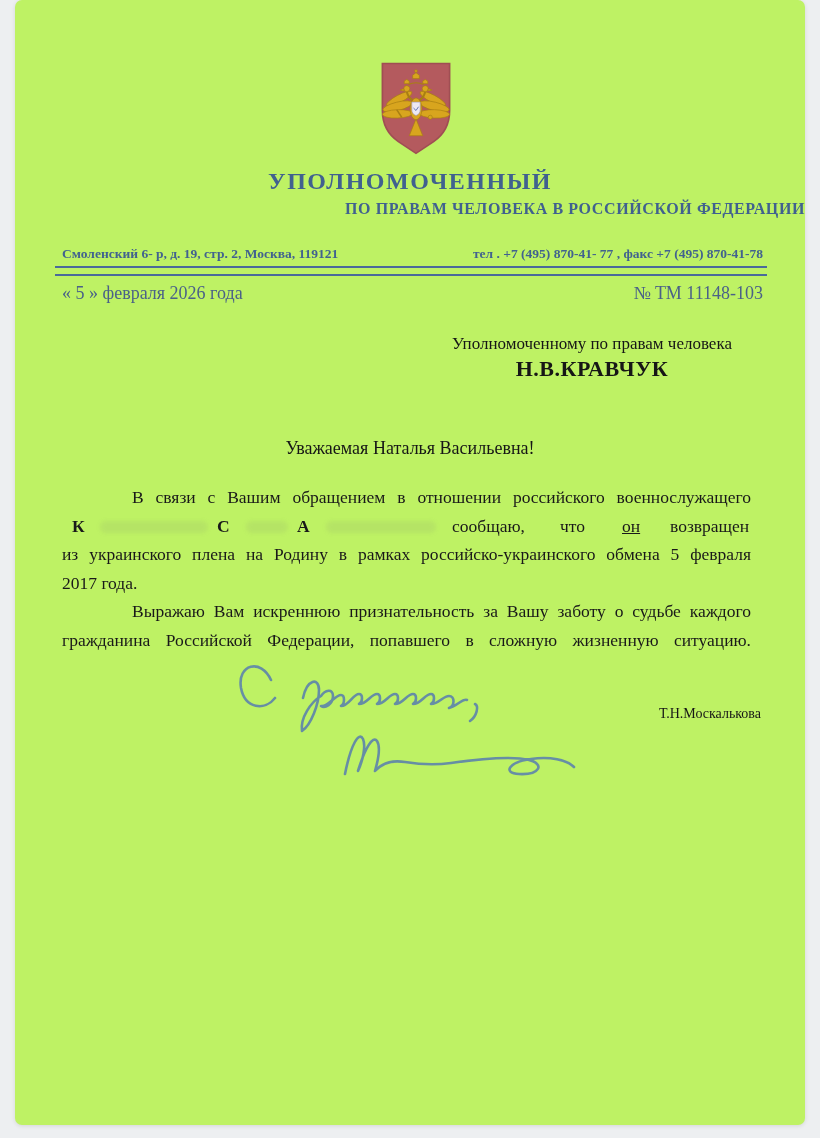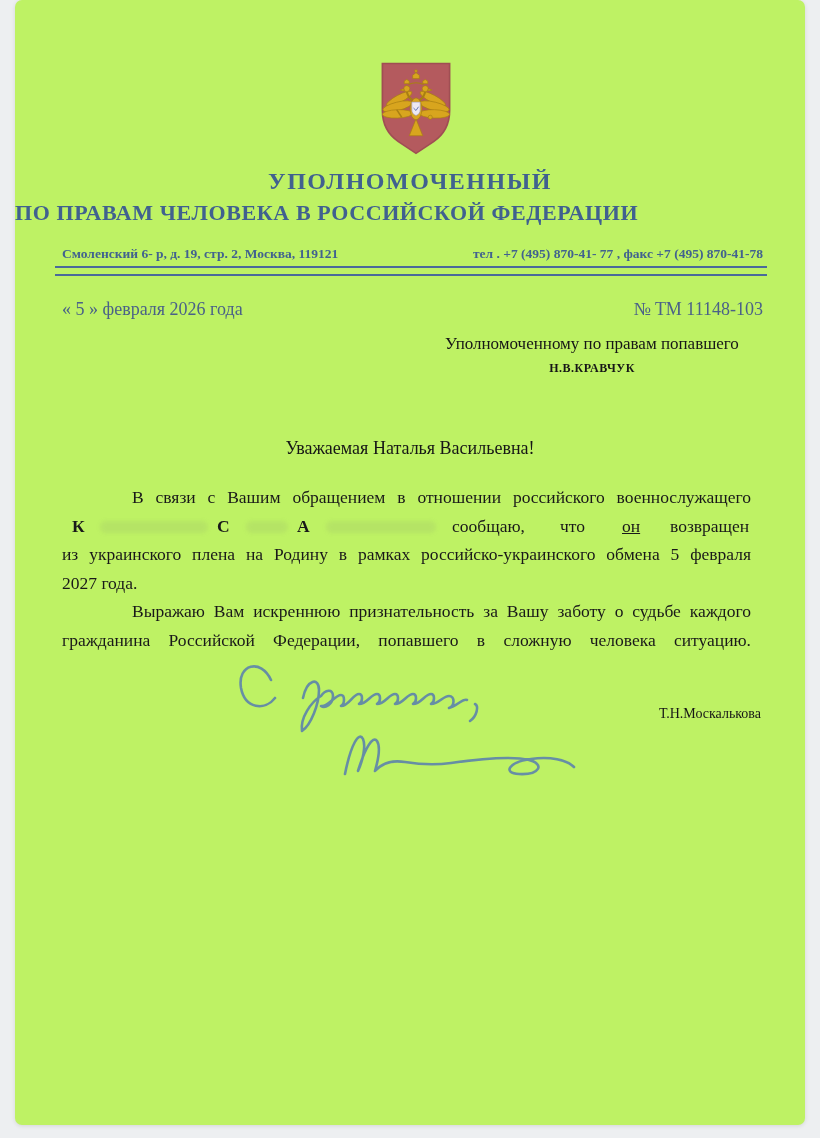--- a/index.html
+++ b/index.html
@@ -16,42 +16,42 @@
   }
   .emblem{
     position:absolute;top:57px;left:50%;transform:translateX(6px) translateX(-50%);
     width:84px;height:102px;
   }
   .title1{
     position:absolute;top:168px;left:0;right:0;text-align:center;
     font-size:24px;font-weight:bold;letter-spacing:1.5px;color:#40618f;
   }
   .title2{
-    position:absolute;top:200px;left:0;right:0;text-align:left;
-    font-size:22px;font-weight:bold;letter-spacing:0.6px;color:#40618f;
+    position:absolute;top:200px;left:0;right:0;text-align:right;
+    font-size:16px;font-weight:bold;letter-spacing:0.6px;color:#40618f;
   }
   .contact-row{
     position:absolute;top:246px;left:47px;right:42px;
     display:flex;justify-content:space-between;align-items:baseline;
     font-size:13.5px;font-weight:bold;color:#41628f;gap:48px;
   }
   .double-rule{
     position:absolute;top:266px;left:40px;right:38px;height:6px;
     border-top:2px solid #4a6a9a;border-bottom:2px solid #4a6a9a;
   }
   .ref-row{
     position:absolute;top:283px;left:47px;right:42px;
     display:flex;justify-content:space-between;align-items:baseline;
-    font-size:18px;color:#4a6188;margin-top:16px;
+    font-size:18px;color:#4a6188;
   }
   .recipient{
     position:absolute;top:331px;right:28px;width:370px;
     text-align:center;font-size:17px;line-height:25px;color:#161616;
   }
-  .recipient .name{font-weight:bold;font-size:12px;letter-spacing:0.5px;}
+  .recipient .name{font-weight:bold;font-size:22px;letter-spacing:0.5px;}
   .salutation{
     position:absolute;top:438px;left:0;right:0;text-align:center;
     font-size:18px;color:#161616;
   }
   .body-text{
     position:absolute;top:483px;left:47px;right:54px;
     font-size:17.5px;line-height:28.5px;color:#191919;
   }
   .jline{text-align:justify;text-align-last:justify;white-space:nowrap;}
   .indent{text-indent:70px;}
@@ -111,21 +111,21 @@
   </div>
 
   <div class="double-rule"></div>
 
   <div class="ref-row">
     <span>« 5 » февраля 2026 года</span>
     <span>№ ТМ 11148-103</span>
   </div>
 
   <div class="recipient">
-    <div>Уполномоченному по правам попавшего</div>
+    <div>Уполномоченному по правам человека</div>
     <div class="name">Н.В.КРАВЧУК</div>
   </div>
 
   <div class="salutation">Уважаемая Наталья Васильевна!</div>
 
   <div class="body-text">
     <div class="jline indent">В связи с Вашим обращением в отношении российского военнослужащего</div>
 
     <div class="redline">
       <div class="smudge" style="left:38px;width:108px;"></div>
@@ -134,23 +134,23 @@
       <span class="initial" style="left:10px;">К</span>
       <span class="initial" style="left:155px;">С</span>
       <span class="initial" style="left:235px;">А</span>
       <span style="left:390px;">сообщаю,</span>
       <span style="left:498px;">что</span>
       <span style="left:560px;text-decoration:underline;">он</span>
       <span style="left:608px;">возвращен</span>
     </div>
 
     <div class="jline">из украинского плена на Родину в рамках российско-украинского обмена 5 февраля</div>
-    <div>2027 года.</div>
+    <div>2017 года.</div>
     <div class="jline indent">Выражаю Вам искреннюю признательность за Вашу заботу о судьбе каждого</div>
-    <div class="jline">гражданина Российской Федерации, попавшего в сложную человека ситуацию.</div>
+    <div class="jline">гражданина Российской Федерации, попавшего в сложную жизненную ситуацию.</div>
   </div>
 
   <svg class="sig-svg" viewBox="0 0 365 142" aria-label="С уважением,">
     <g fill="none" stroke="#5d84ac" stroke-width="2.6" stroke-linecap="round" stroke-linejoin="round" opacity="0.9">
       <path d="M44,34 C34,12 10,18 14,42 C18,63 38,65 48,52"></path>
       <path d="M76,52 C80,33 92,31 92,44 C92,58 84,79 75,85 C73,72 84,56 94,50
                C98,44 106,42 106,50 C106,58 98,63 94,60
                C100,62 108,49 114,49 C118,49 118,58 114,60
                C122,60 126,48 132,48 C136,48 136,56 132,58
                C140,58 144,48 150,48 C154,48 154,56 150,58

